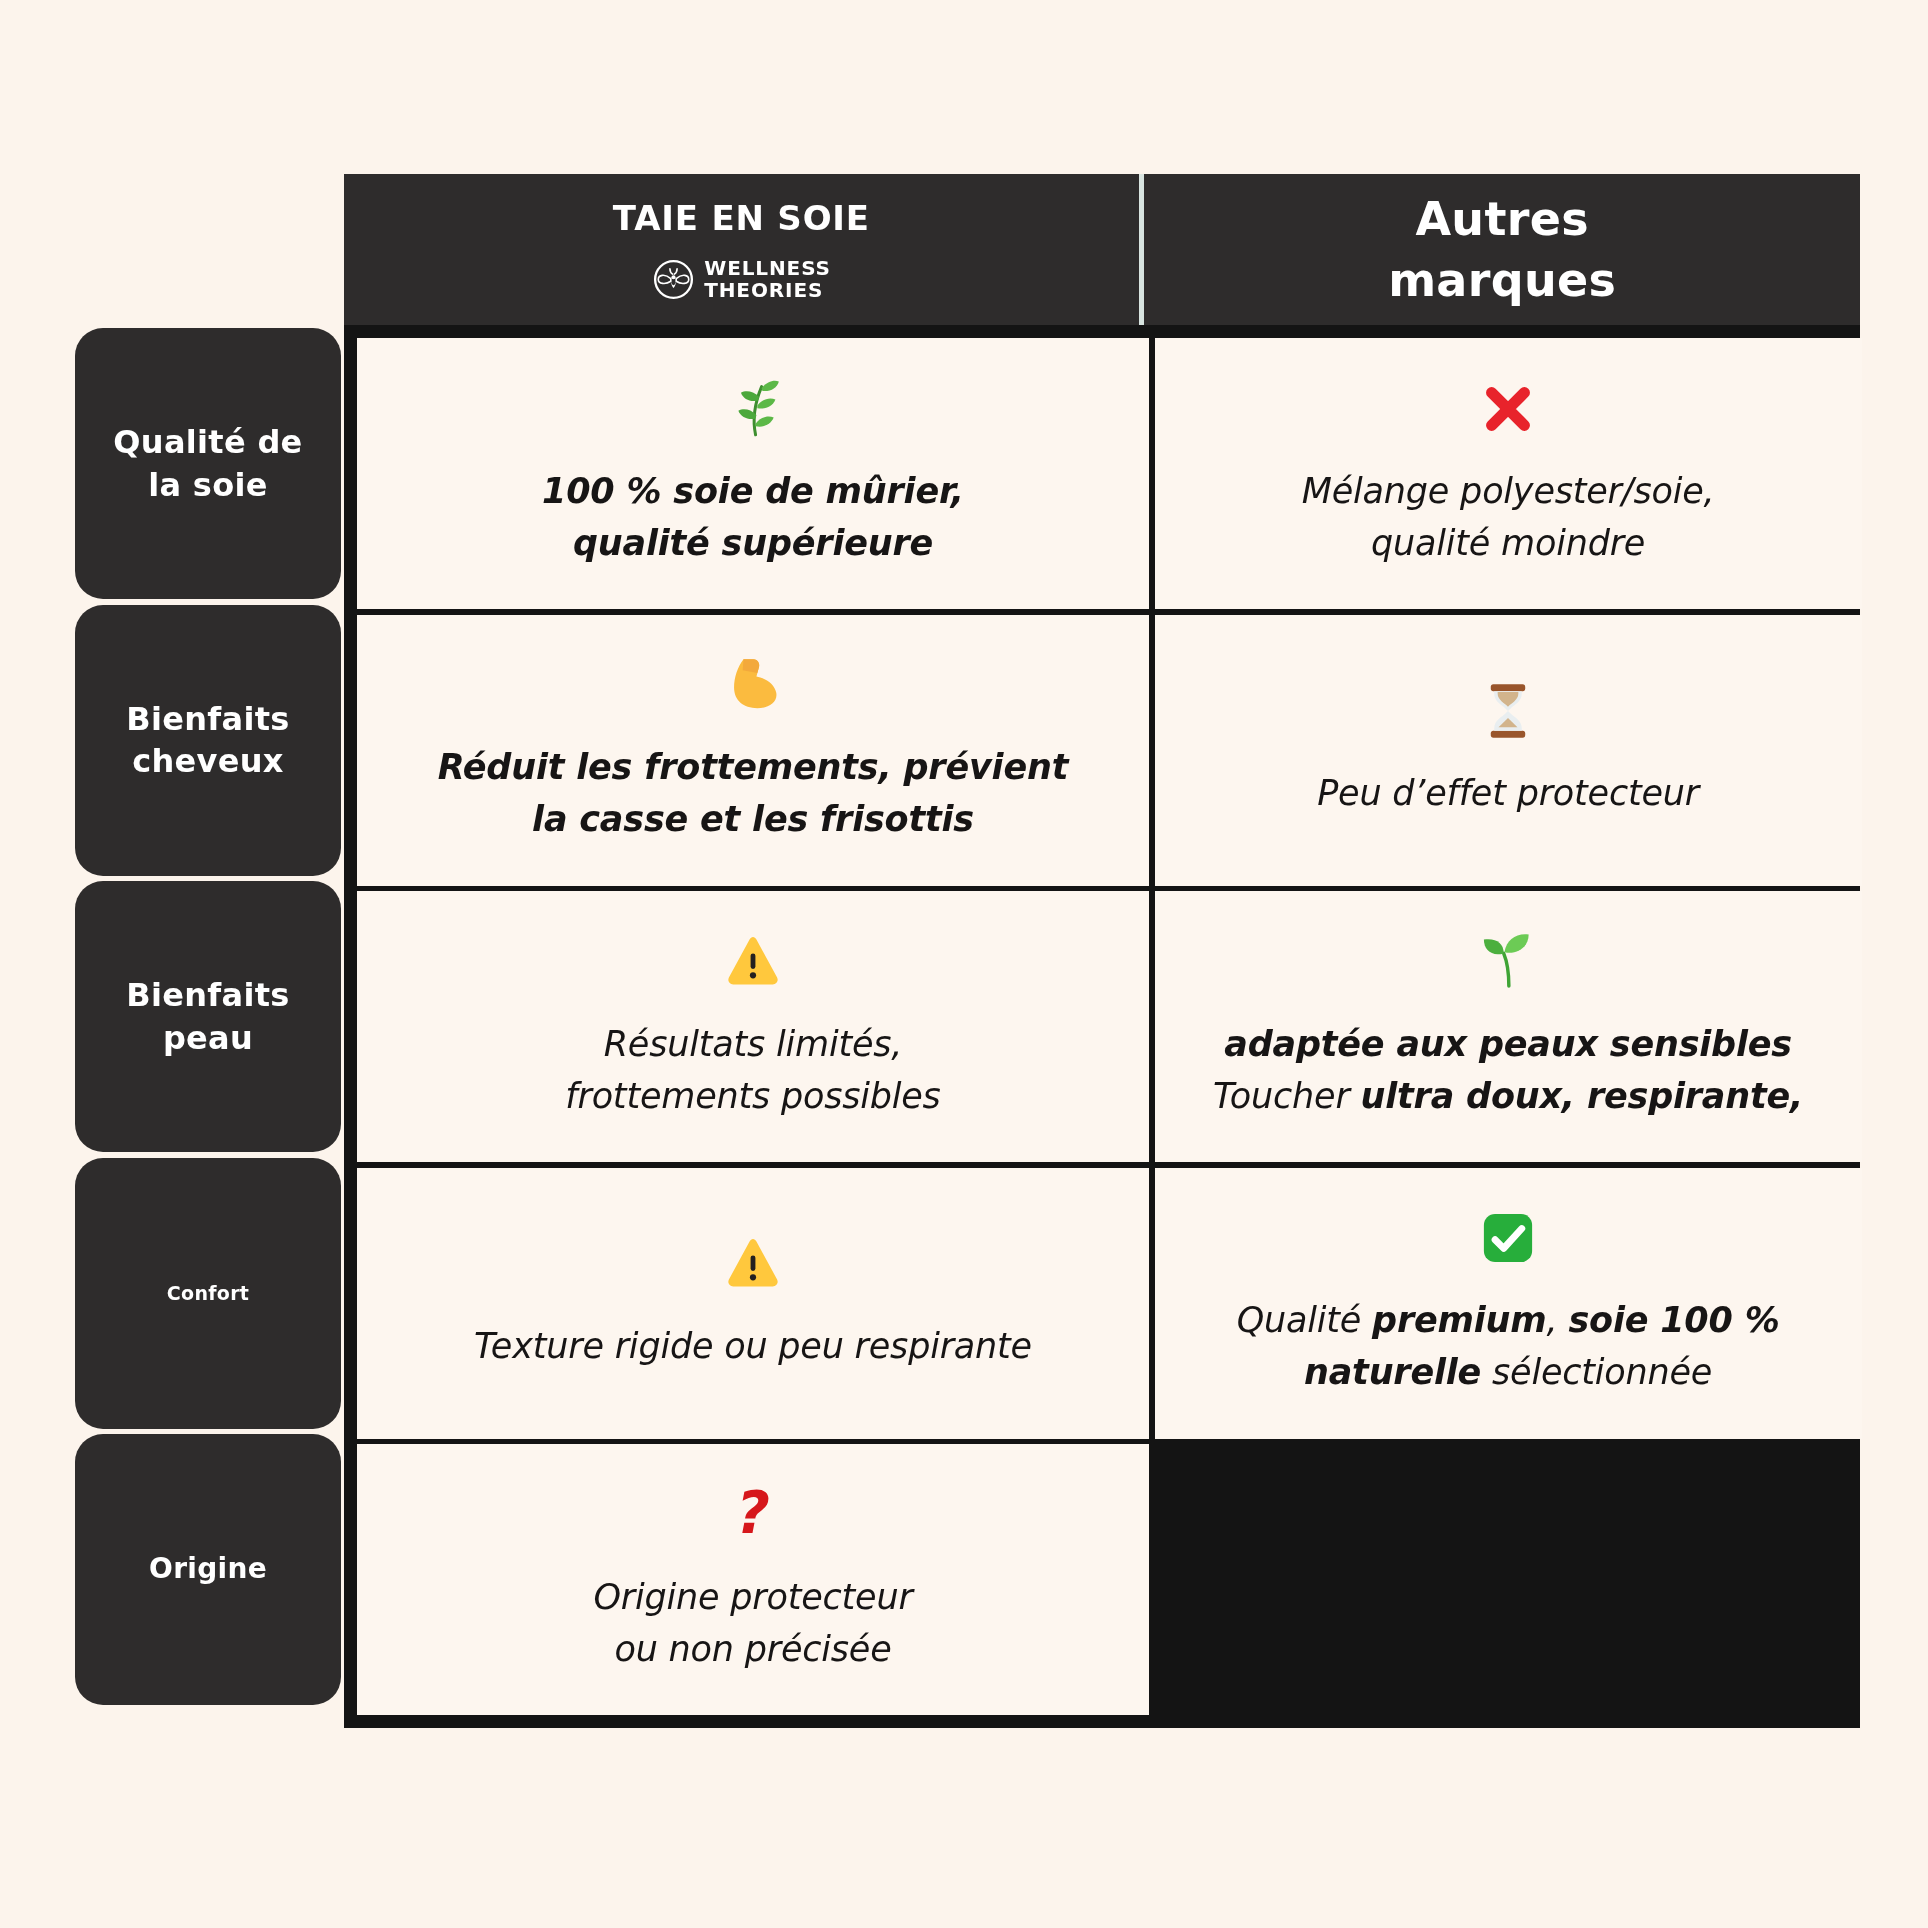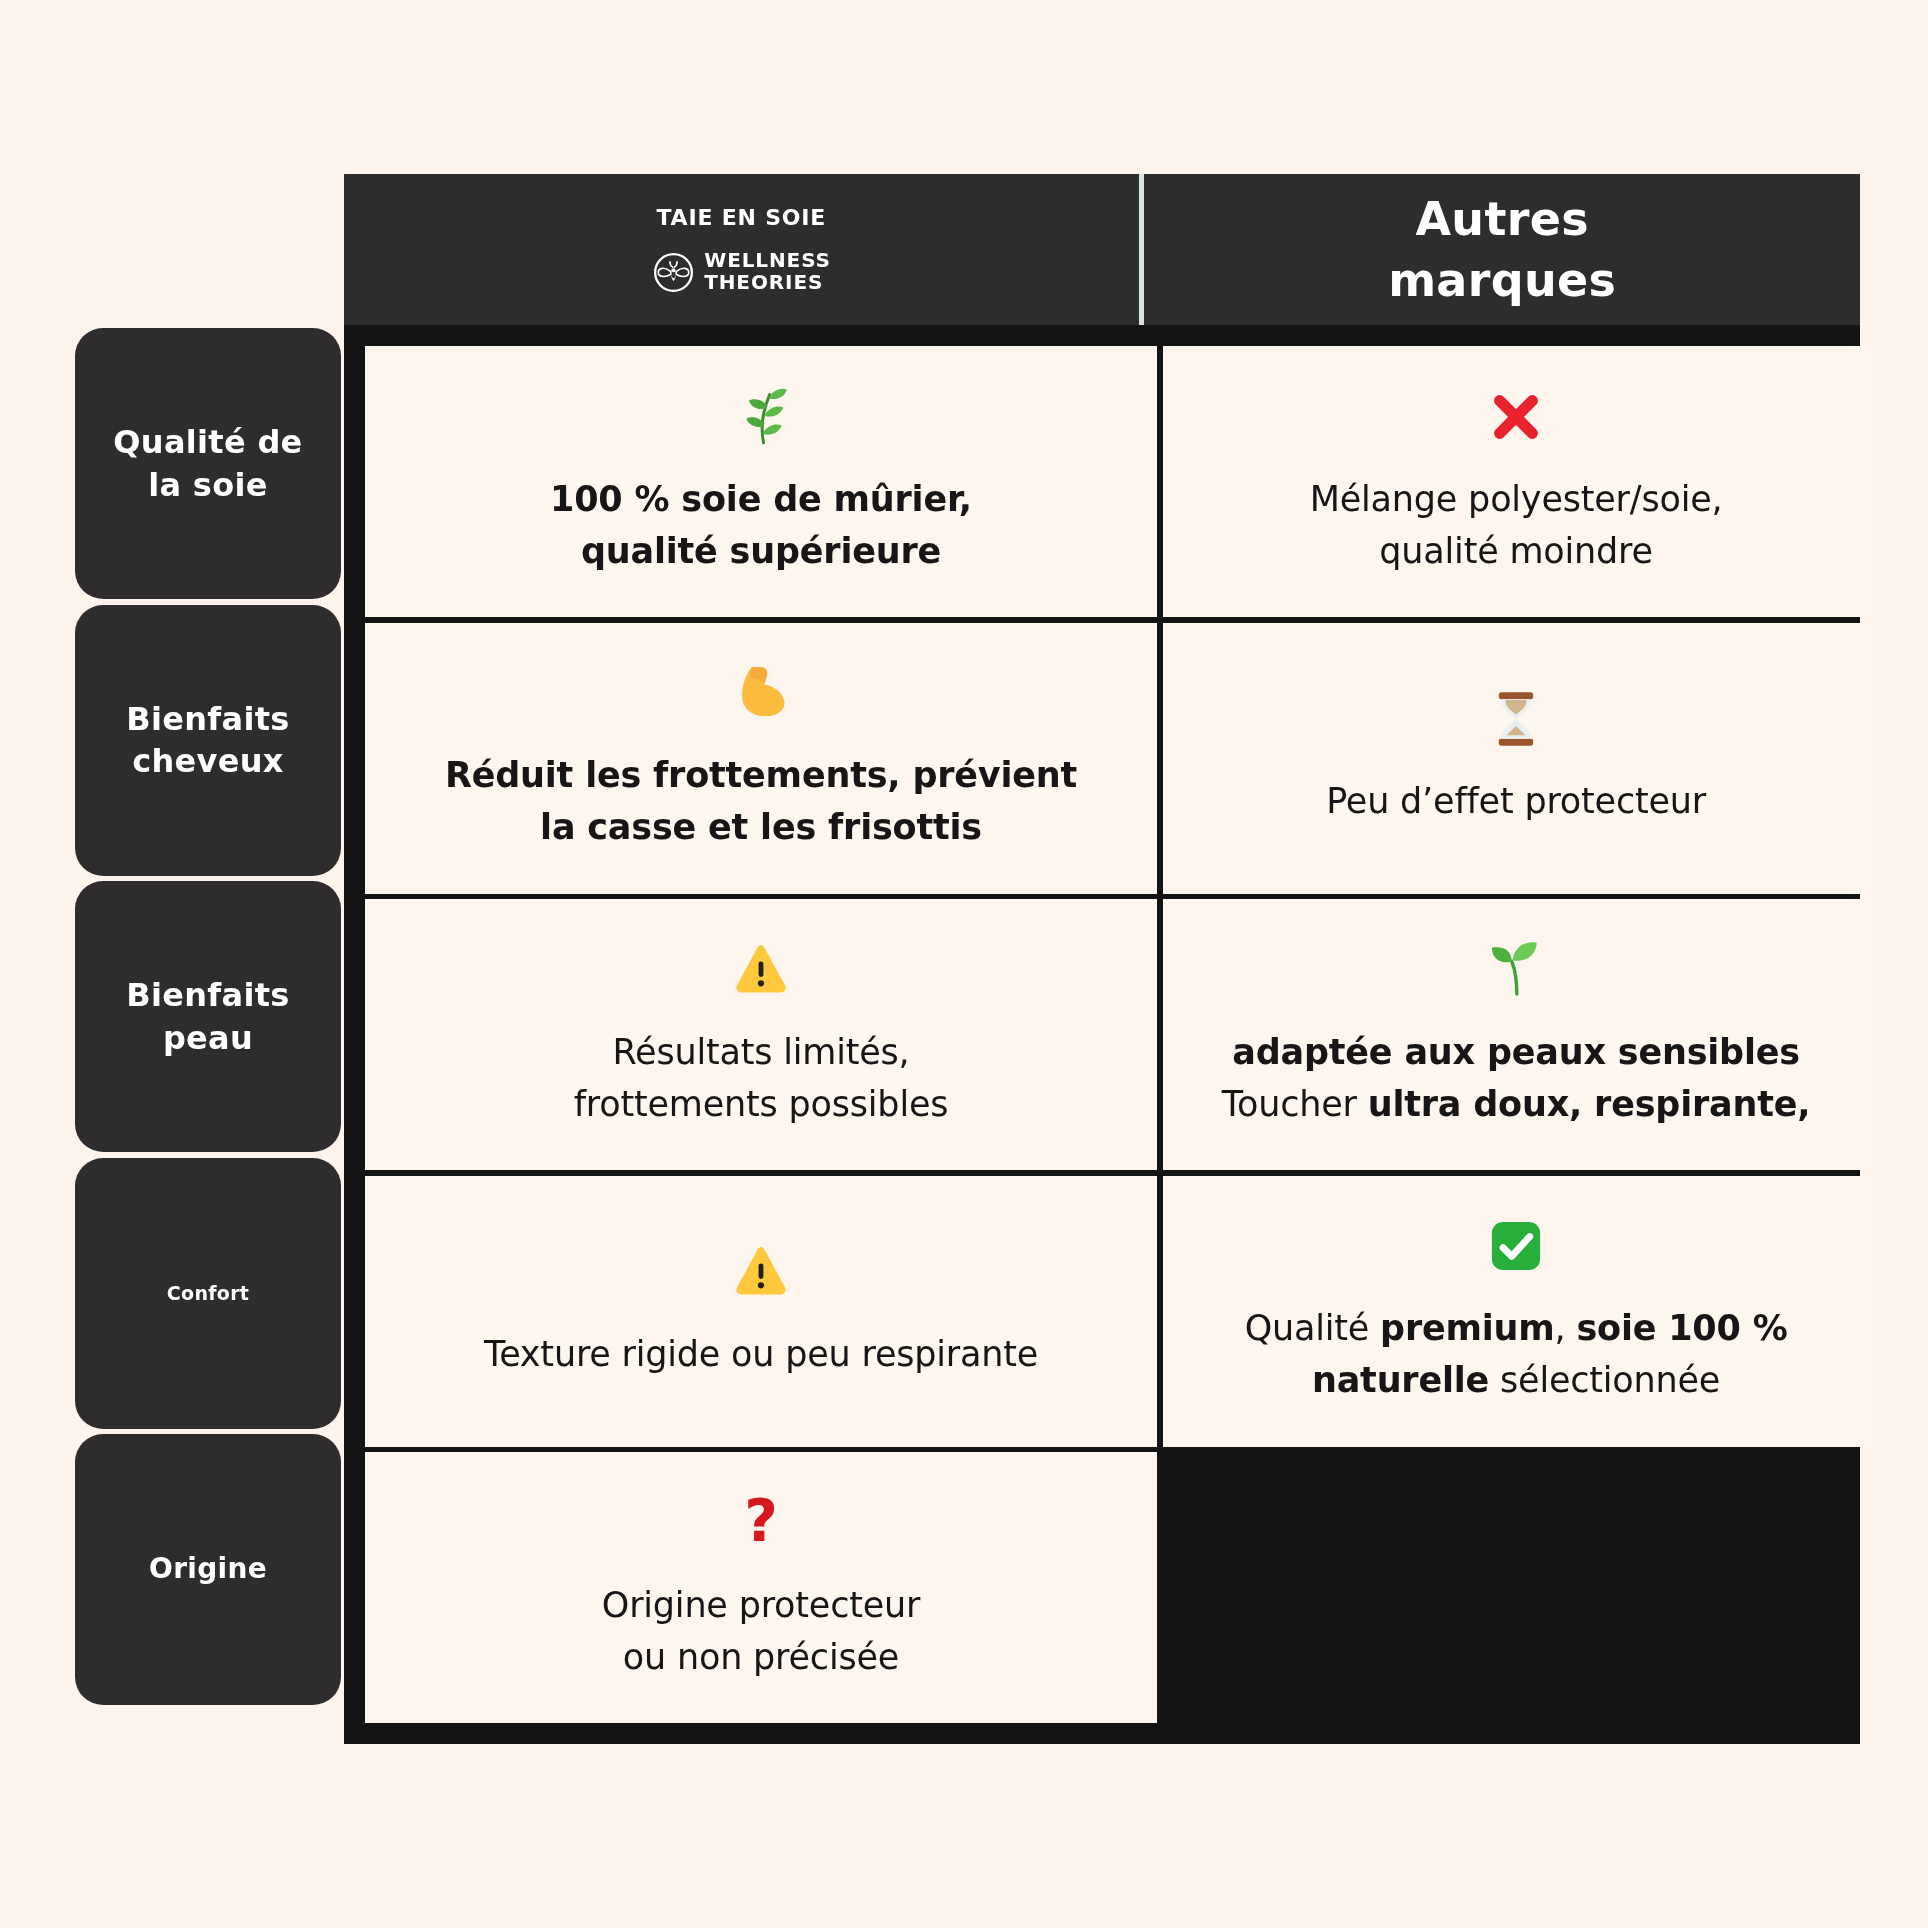--- a/index.html
+++ b/index.html
@@ -31,31 +31,32 @@
   .label-cell:nth-child(5){font-size:28px;}
   
   .table{position:absolute;left:344px;top:174px;width:1516px;}
   .thead{
     display:flex;height:151px;background:var(--dark,#2E2C2C);
   }
   .th{color:#fff;display:flex;flex-direction:column;align-items:center;justify-content:center;text-align:center;}
   .th1{width:795px;}
   .th-divider{width:5.6px;background:var(--header-divider,#D8E4E0);}
   .th2{width:716px;font-weight:bold;font-size:46px;line-height:1.32;letter-spacing:0.3px;}
-  .brand-title{font-weight:bold;font-size:22px;letter-spacing:0.8px;margin-bottom:20px;}
+  .brand-title{font-weight:bold;font-size:34px;letter-spacing:0.8px;margin-bottom:20px;}
   .brand-sub{display:flex;align-items:center;gap:9.4px;}
   .brand-sub .logo svg{width:43px;height:43px;display:block;}
   .logo-lines{display:flex;flex-direction:column;align-items:flex-start;text-align:left;
     font-weight:bold;font-size:20px;line-height:1.08;letter-spacing:0.9px;}
   .tbody{
     background:var(--border,#141414);
-    padding:21px;
+    padding:13px;
     display:grid;
     grid-template-columns:792px 707px;
     gap:5.6px;
+    font-style:italic;
   }
   .cell{
     background:var(--cell,#FDF6EF);
     height:271px;
     display:flex;flex-direction:column;
     align-items:center;justify-content:center;
     text-align:center;
     gap:26px;
     padding:0 22.6px;box-sizing:border-box;
   }

